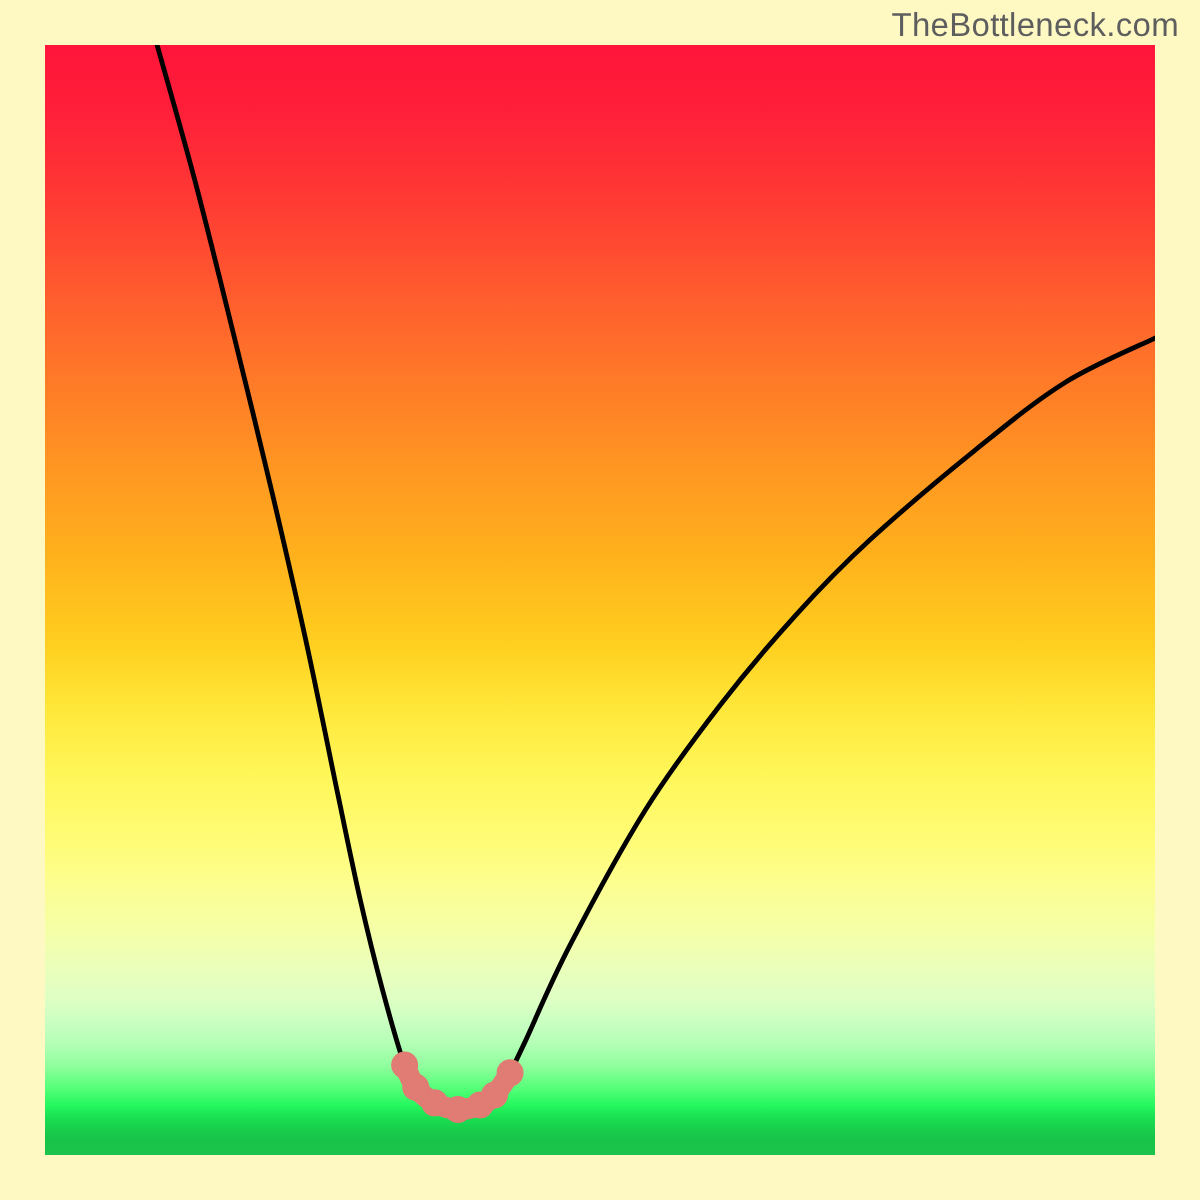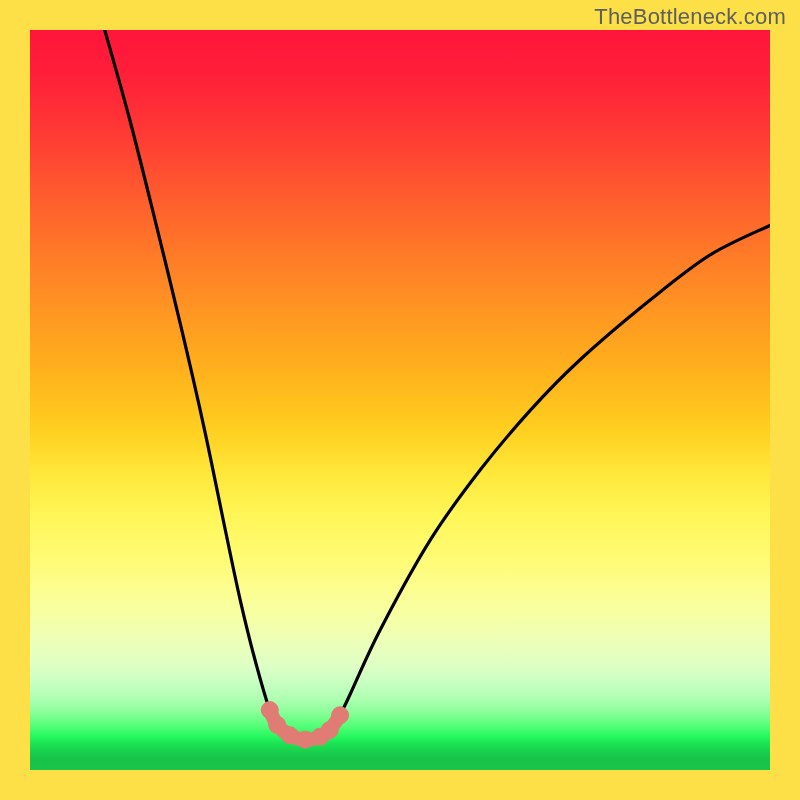--- a/index.html
+++ b/index.html
@@ -1,16 +1,16 @@
 <!DOCTYPE html>
 <html><head>
 <meta charset="utf-8">
 <style>
   html,body{margin:0;padding:0;width:800px;height:800px;background:#000;overflow:hidden;font-family:Arial,Helvetica,sans-serif}
-  .frame{position:absolute;left:0;top:0;width:800px;height:800px;background:#fde047}
+  .frame{position:absolute;left:0;top:0;width:800px;height:800px;background:#fef9c3}
   .watermark{position:absolute;top:4px;right:14px;color:#5e5e5e;font-size:22px;font-weight:400;letter-spacing:.2px}
   .plot{position:absolute;left:30px;top:30px;width:740px;height:740px;overflow:hidden}
   .gradient{width:100%;height:100%;
     background:linear-gradient(to bottom,
       #ff153a 0%,
       #ff1f39 6%,
       #ff3a34 14%,
       #ff5a2e 22%,
       #ff7928 30%,
       #ff9622 38%,

